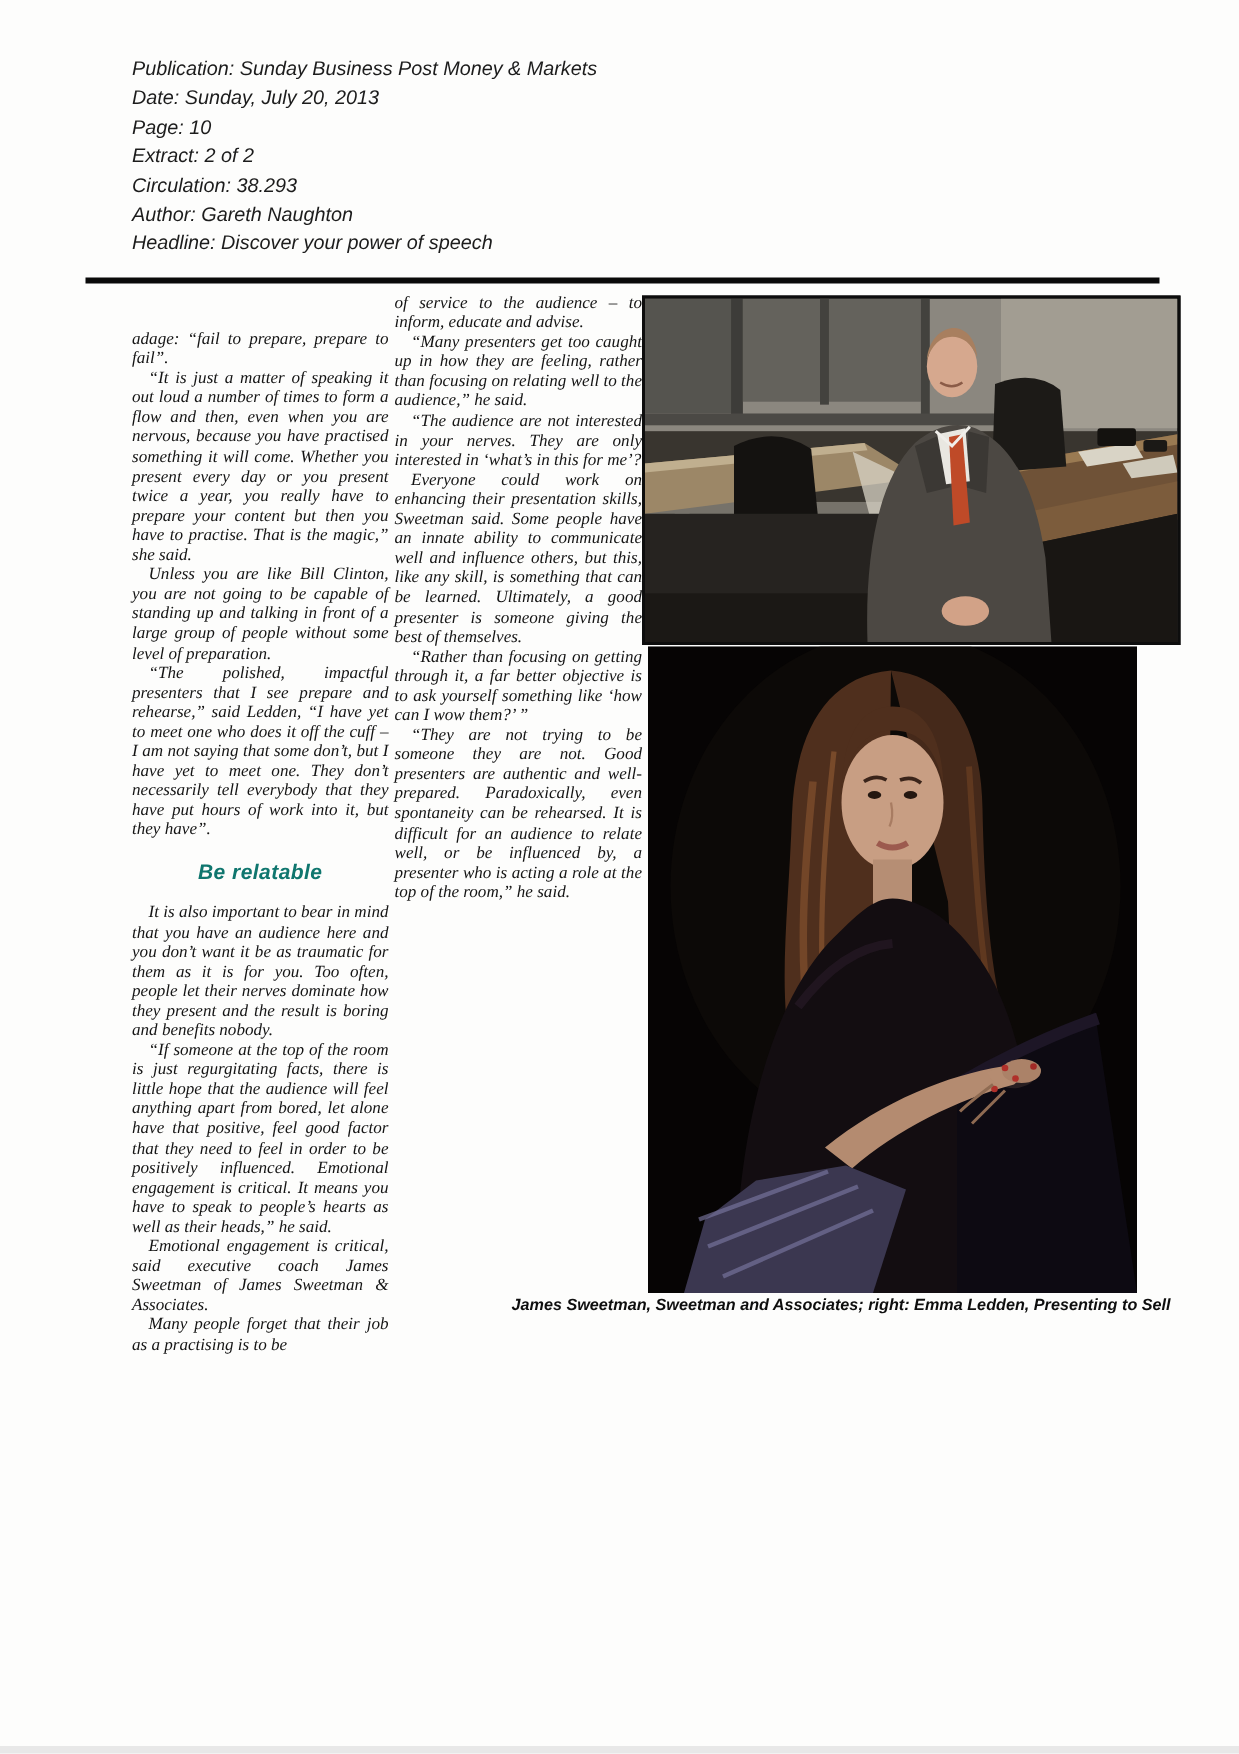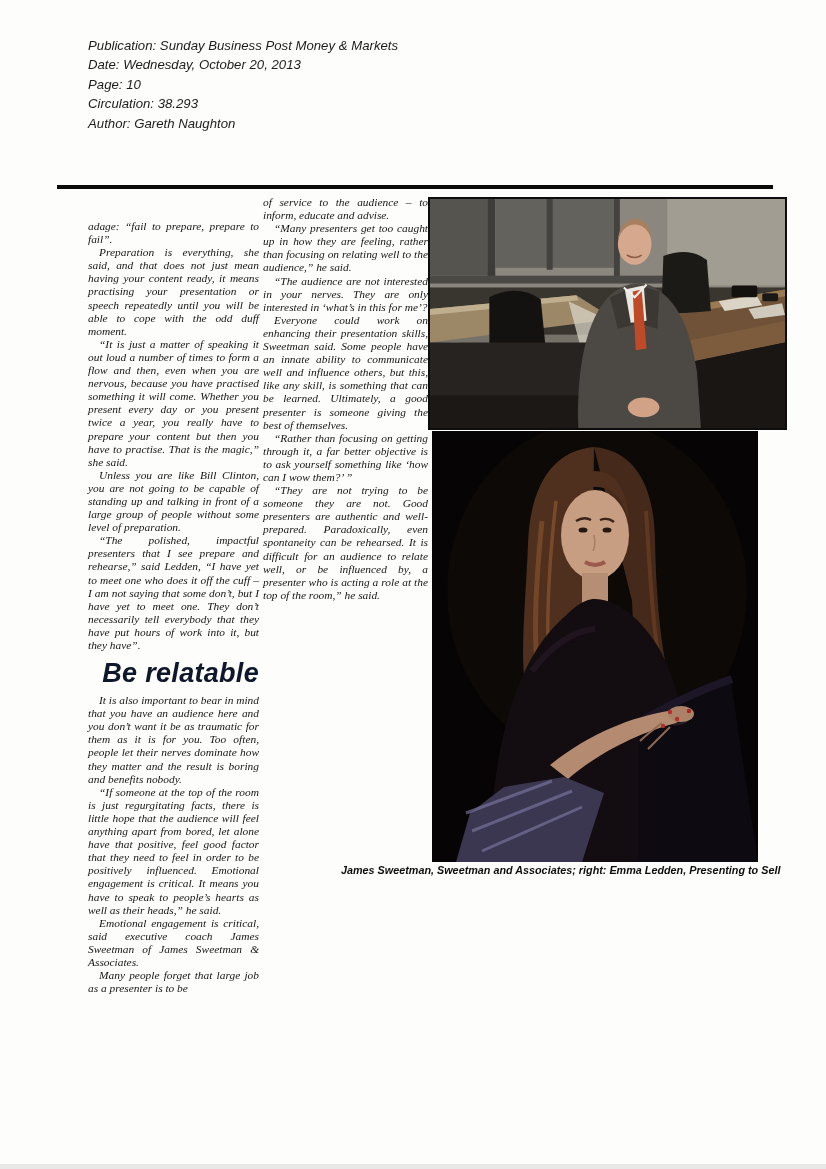--- a/index.html
+++ b/index.html
@@ -16,60 +16,61 @@
   }
   .rule{position:absolute;left:57px;top:185px;width:716px;height:4px;background:#0a0a0a;}
   
   .col{position:absolute;top:196px;text-align:justify;font-size:11.4px;line-height:13.1px;color:#141414;}
   .col1{left:88px;width:171px;margin-top:24px;}
   .col2{left:263px;width:165px;}
   .col p{margin:0;text-indent:11px;}
   .col p.cont{text-indent:0;}
   .subhead{
     font-family:"Liberation Sans","DejaVu Sans",sans-serif;
-    font-weight:bold;font-size:27px;line-height:24px;letter-spacing:.3px;
-    margin:9px 0 9px 0;text-indent:0;color:#0f172a;text-align:right;
+    font-weight:bold;font-size:14px;line-height:24px;letter-spacing:.3px;
+    margin:9px 0 9px 0;text-indent:0;color:#0f766e;text-align:center;
   }
   
   .photo{position:absolute;overflow:hidden;background:#111;}
   .photo1{left:428px;top:197px;width:359px;height:233px;border:2px solid #0d0d0d;box-sizing:border-box;}
   .photo2{left:432px;top:431px;width:326px;height:431px;}
   .photo svg{display:block;width:100%;height:100%;}
   .caption{
     position:absolute;left:341px;top:864px;width:450px;
     font-family:"Liberation Sans","DejaVu Sans",sans-serif;
     font-weight:bold;font-size:10.8px;line-height:13px;color:#0e0e0e;
   }
 </style>
 </head>
 <body>
 
 <div class="page">
 
   <div class="header-block">
     <div>Publication: Sunday Business Post Money &amp; Markets</div>
-    <div>Date: Wednesday, October 20, 2013</div>
+    <div>Date: Sunday, July 20, 2013</div>
     <div>Page: 10</div>
+    <div>Extract: 2 of 2</div>
     <div>Circulation: 38.293</div>
     <div>Author: Gareth Naughton</div>
+    <div>Headline: Discover your power of speech</div>
   </div>
 
   <div class="rule"></div>
 
   <div class="col col1">
     <p class="cont">adage: “fail to prepare, prepare to fail”.</p>
-    <p>Preparation is everything, she said, and that does not just mean having your content ready, it means practising your presentation or speech repeatedly until you will be able to cope with the odd duff moment.</p>
     <p>“It is just a matter of speaking it out loud a number of times to form a flow and then, even when you are nervous, because you have practised something it will come. Whether you present every day or you present twice a year, you really have to prepare your content but then you have to practise. That is the magic,” she said.</p>
     <p>Unless you are like Bill Clinton, you are not going to be capable of standing up and talking in front of a large group of people without some level of preparation.</p>
     <p>“The polished, impactful presenters that I see prepare and rehearse,” said Ledden, “I have yet to meet one who does it off the cuff – I am not saying that some don’t, but I have yet to meet one. They don’t necessarily tell everybody that they have put hours of work into it, but they have”.</p>
     <h2 class="subhead">Be relatable</h2>
-    <p>It is also important to bear in mind that you have an audience here and you don’t want it be as traumatic for them as it is for you. Too often, people let their nerves dominate how they matter and the result is boring and benefits nobody.</p>
+    <p>It is also important to bear in mind that you have an audience here and you don’t want it be as traumatic for them as it is for you. Too often, people let their nerves dominate how they present and the result is boring and benefits nobody.</p>
     <p>“If someone at the top of the room is just regurgitating facts, there is little hope that the audience will feel anything apart from bored, let alone have that positive, feel good factor that they need to feel in order to be positively influenced. Emotional engagement is critical. It means you have to speak to people’s hearts as well as their heads,” he said.</p>
     <p>Emotional engagement is critical, said executive coach James Sweetman of James Sweetman &amp; Associates.</p>
-    <p>Many people forget that large job as a presenter is to be</p>
+    <p>Many people forget that their job as a practising is to be</p>
   </div>
 
   <div class="col col2">
     <p class="cont">of service to the audience – to inform, educate and advise.</p>
     <p>“Many presenters get too caught up in how they are feeling, rather than focusing on relating well to the audience,” he said.</p>
     <p>“The audience are not interested in your nerves. They are only interested in ‘what’s in this for me’?</p>
     <p>Everyone could work on enhancing their presentation skills, Sweetman said. Some people have an innate ability to communicate well and influence others, but this, like any skill, is something that can be learned. Ultimately, a good presenter is someone giving the best of themselves.</p>
     <p>“Rather than focusing on getting through it, a far better objective is to ask yourself something like ‘how can I wow them?’ ”</p>
     <p>“They are not trying to be someone they are not. Good presenters are authentic and well-prepared. Paradoxically, even spontaneity can be rehearsed. It is difficult for an audience to relate well, or be influenced by, a presenter who is acting a role at the top of the room,” he said.</p>
   </div>

